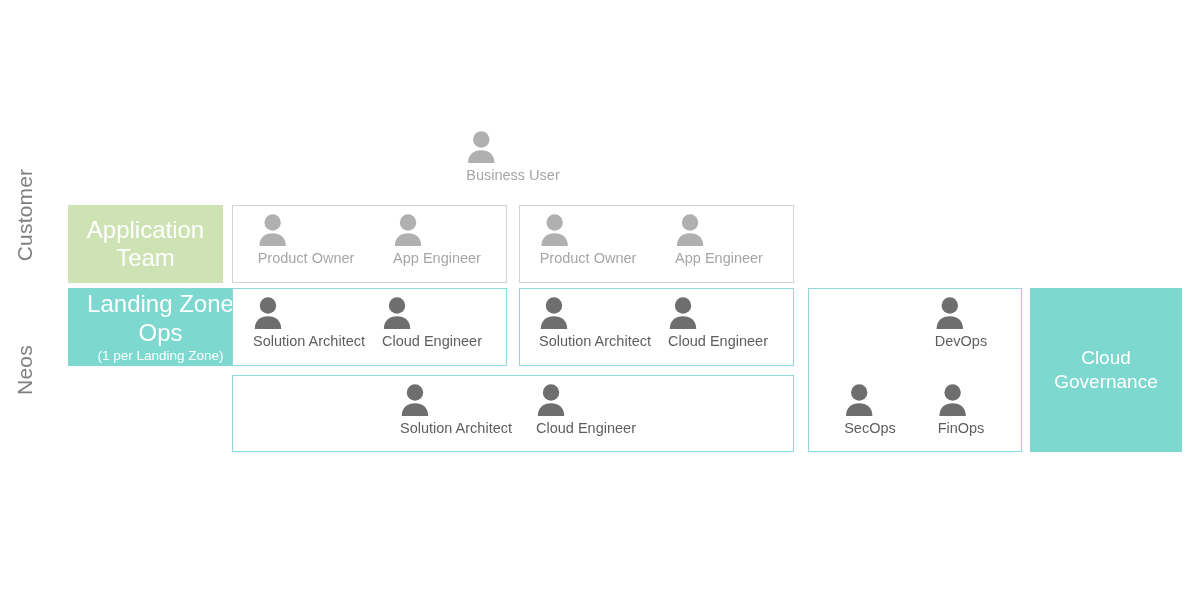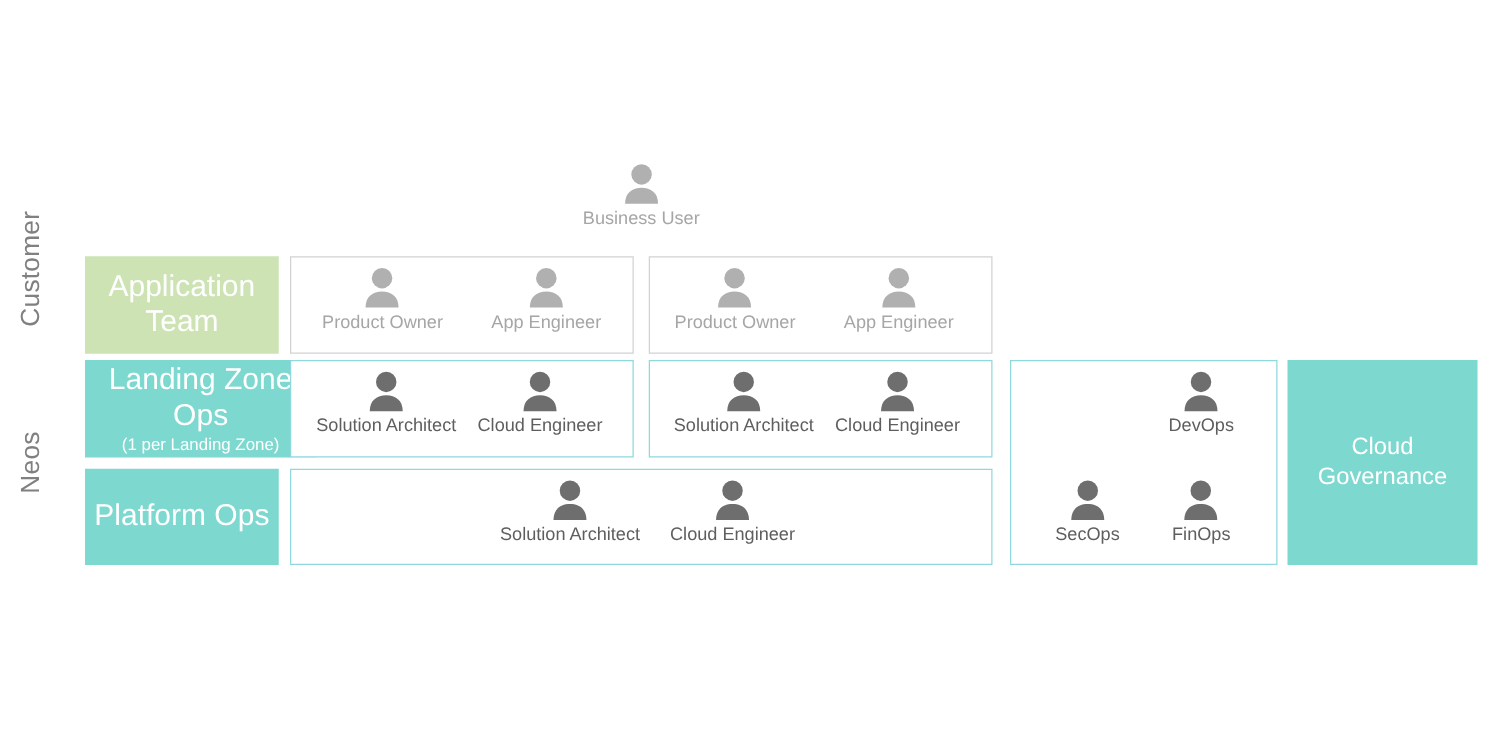--- a/index.html
+++ b/index.html
@@ -75,21 +75,21 @@
     font-size: 19px;
     line-height: 1.25;
     box-sizing: border-box;
   }
 
   
   .person {
     position: absolute;
     display: flex;
     flex-direction: column;
-    align-items: center;
+    align-items: flex-start;
     transform: translateX(-50%);
   }
   .person .p-icon {
     display: block;
     line-height: 0;
   }
   .person .p-label {
     margin-top: 3px;
     font-size: 14.5px;
     white-space: nowrap;
@@ -200,23 +200,20 @@
   <div class="person tone-dark" style="left:718px; top:296px;">
     <span class="p-icon">
       <svg width="30" height="34" viewBox="0 0 30 34" xmlns="http://www.w3.org/2000/svg">
         <circle cx="15" cy="9.5" r="8.2" fill="#6e6e6e"></circle>
         <path d="M1.8 33 C1.8 24.2 7.6 20.2 15 20.2 C22.4 20.2 28.2 24.2 28.2 33 Z" fill="#6e6e6e"></path>
       </svg>
     </span>
     <span class="p-label">Cloud Engineer</span>
   </div>
 
-  <div class="cat-tile cat-teal" style="left:68px; top:375px; width:155px; height:77px;">
-    <span class="cat-main">Platform Ops</span>
-  </div>
 
   <div class="group-box teal-border" style="left:232px; top:375px; width:562px; height:77px;"></div>
   <div class="person tone-dark" style="left:456px; top:383px;">
     <span class="p-icon">
       <svg width="30" height="34" viewBox="0 0 30 34" xmlns="http://www.w3.org/2000/svg">
         <circle cx="15" cy="9.5" r="8.2" fill="#6e6e6e"></circle>
         <path d="M1.8 33 C1.8 24.2 7.6 20.2 15 20.2 C22.4 20.2 28.2 24.2 28.2 33 Z" fill="#6e6e6e"></path>
       </svg>
     </span>
     <span class="p-label">Solution Architect</span>

